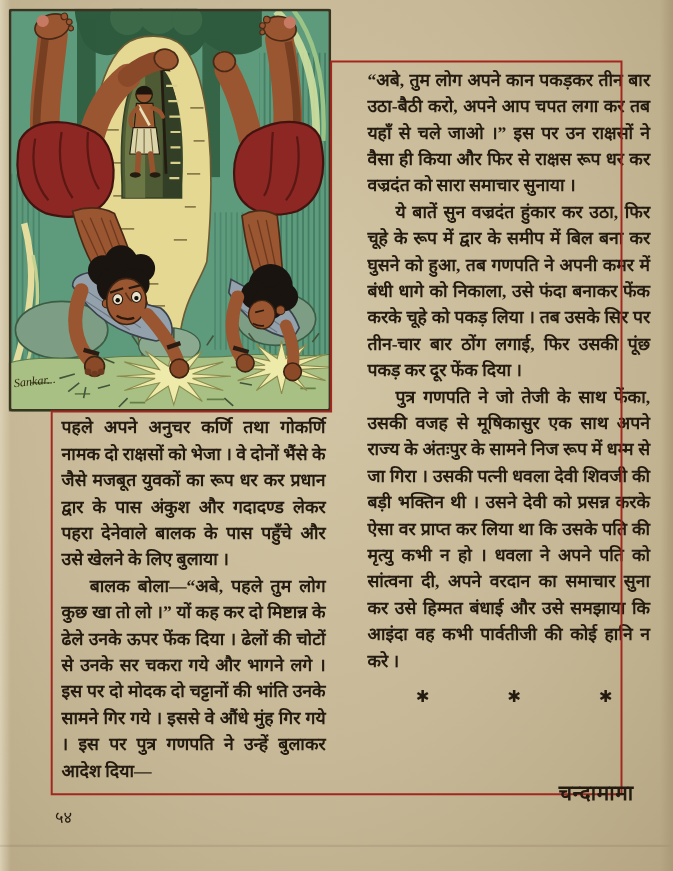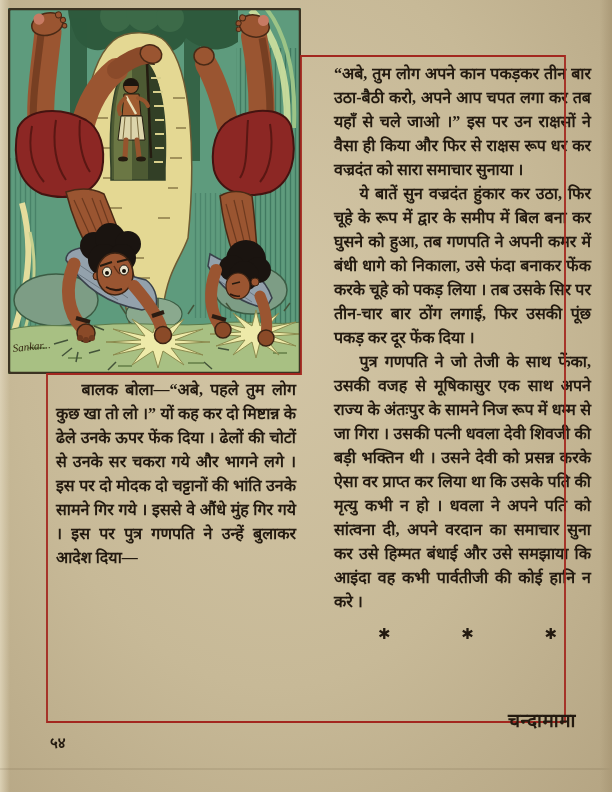--- a/index.html
+++ b/index.html
@@ -31,21 +31,21 @@
   .col-left{left:56px;top:378px;width:240px;}
   .col-right{left:308px;top:62px;width:257px;margin-left:26px;}
   .para{margin:0;}
   .para.indent{text-indent:1.6em;font-family:Liberation Serif, serif;}
   .asterisk-row{
     display:flex;justify-content:space-between;
     padding:8px 34px 0 44px;font-size:15px;font-weight:bold;
   }
   .page-number{
     position:absolute;left:50px;top:732px;
-    font-size:15px;font-weight:bold;
+    font-size:15px;font-weight:normal;
   }
   .magazine-title{
     position:absolute;right:36px;top:707px;
     font-size:19px;font-weight:bold;letter-spacing:.5px;
   }
   .crease{
     position:absolute;left:0;top:768px;width:612px;height:2px;
     background:rgba(90,75,50,.12);pointer-events:none;
   }
 </style>
@@ -194,20 +194,21 @@
     <path d="M252,288 C258,302 260,314 258,326" stroke="#9a5531" stroke-width="11" fill="none" stroke-linecap="round"></path>
     <circle cx="258" cy="330" r="8" fill="#8a4a28" stroke="#3c2414" stroke-width="1.5"></circle>
   </g>
 
   <text x="5" y="344" font-size="11" font-style="italic" fill="#33250f" font-family="Liberation Serif, serif" transform="rotate(-6 5 344)">Sankar...</text>
 
   <rect x="1" y="1" width="291" height="364" rx="2" fill="none" stroke="#3b3322" stroke-width="2.5"></rect>
 </svg>
 
 <div class="col col-left">
+  <p class="para">पहले अपने  अनुचर कर्णि तथा गोकर्णि नामक दो राक्षसों को भेजा । वे दोनों भैंसे के जैसे मजबूत युवकों का रूप धर कर प्रधान द्वार के पास अंकुश और गदादण्ड लेकर पहरा देनेवाले बालक के पास पहुँचे और उसे खेलने के लिए बुलाया ।</p>
   <p class="para indent">बालक बोला—“अबे, पहले तुम लोग कुछ खा तो लो ।” यों कह कर दो मिष्टान्न के ढेले उनके ऊपर फेंक दिया । ढेलों की चोटों से उनके सर चकरा गये और भागने लगे । इस पर दो मोदक दो चट्टानों की भांति उनके सामने गिर गये । इससे वे औंधे मुंह गिर गये । इस पर पुत्र गणपति ने उन्हें बुलाकर आदेश दिया—</p>
 </div>
 
 <div class="col col-right">
   <p class="para">“अबे, तुम लोग अपने कान पकड़कर तीन बार उठा-बैठी करो, अपने आप चपत लगा कर तब यहाँ से चले जाओ ।” इस पर उन राक्षसों ने वैसा ही किया और फिर से राक्षस रूप धर कर वज्रदंत को सारा समाचार सुनाया ।</p>
   <p class="para indent">ये बातें सुन वज्रदंत हुंकार कर उठा, फिर चूहे के रूप में द्वार के समीप में बिल बना कर घुसने को हुआ, तब गणपति ने अपनी कमर में बंधी धागे को निकाला, उसे फंदा बनाकर फेंक करके चूहे को पकड़ लिया । तब उसके सिर पर तीन-चार बार ठोंग लगाई, फिर उसकी पूंछ पकड़ कर दूर फेंक दिया ।</p>
   <p class="para indent">पुत्र गणपति ने जो तेजी के साथ फेंका, उसकी वजह से मूषिकासुर एक साथ अपने राज्य के अंतःपुर के सामने निज रूप में धम्म से जा गिरा । उसकी पत्नी धवला देवी शिवजी की बड़ी भक्तिन थी । उसने देवी को प्रसन्न करके ऐसा वर प्राप्त कर लिया था कि उसके पति की मृत्यु कभी न हो । धवला ने अपने पति को सांत्वना दी, अपने वरदान का समाचार सुना कर उसे हिम्मत बंधाई और उसे समझाया कि आइंदा वह कभी पार्वतीजी की कोई हानि न करे ।</p>
   <div class="asterisk-row">
     <span>✱</span>
     <span>✱</span>

